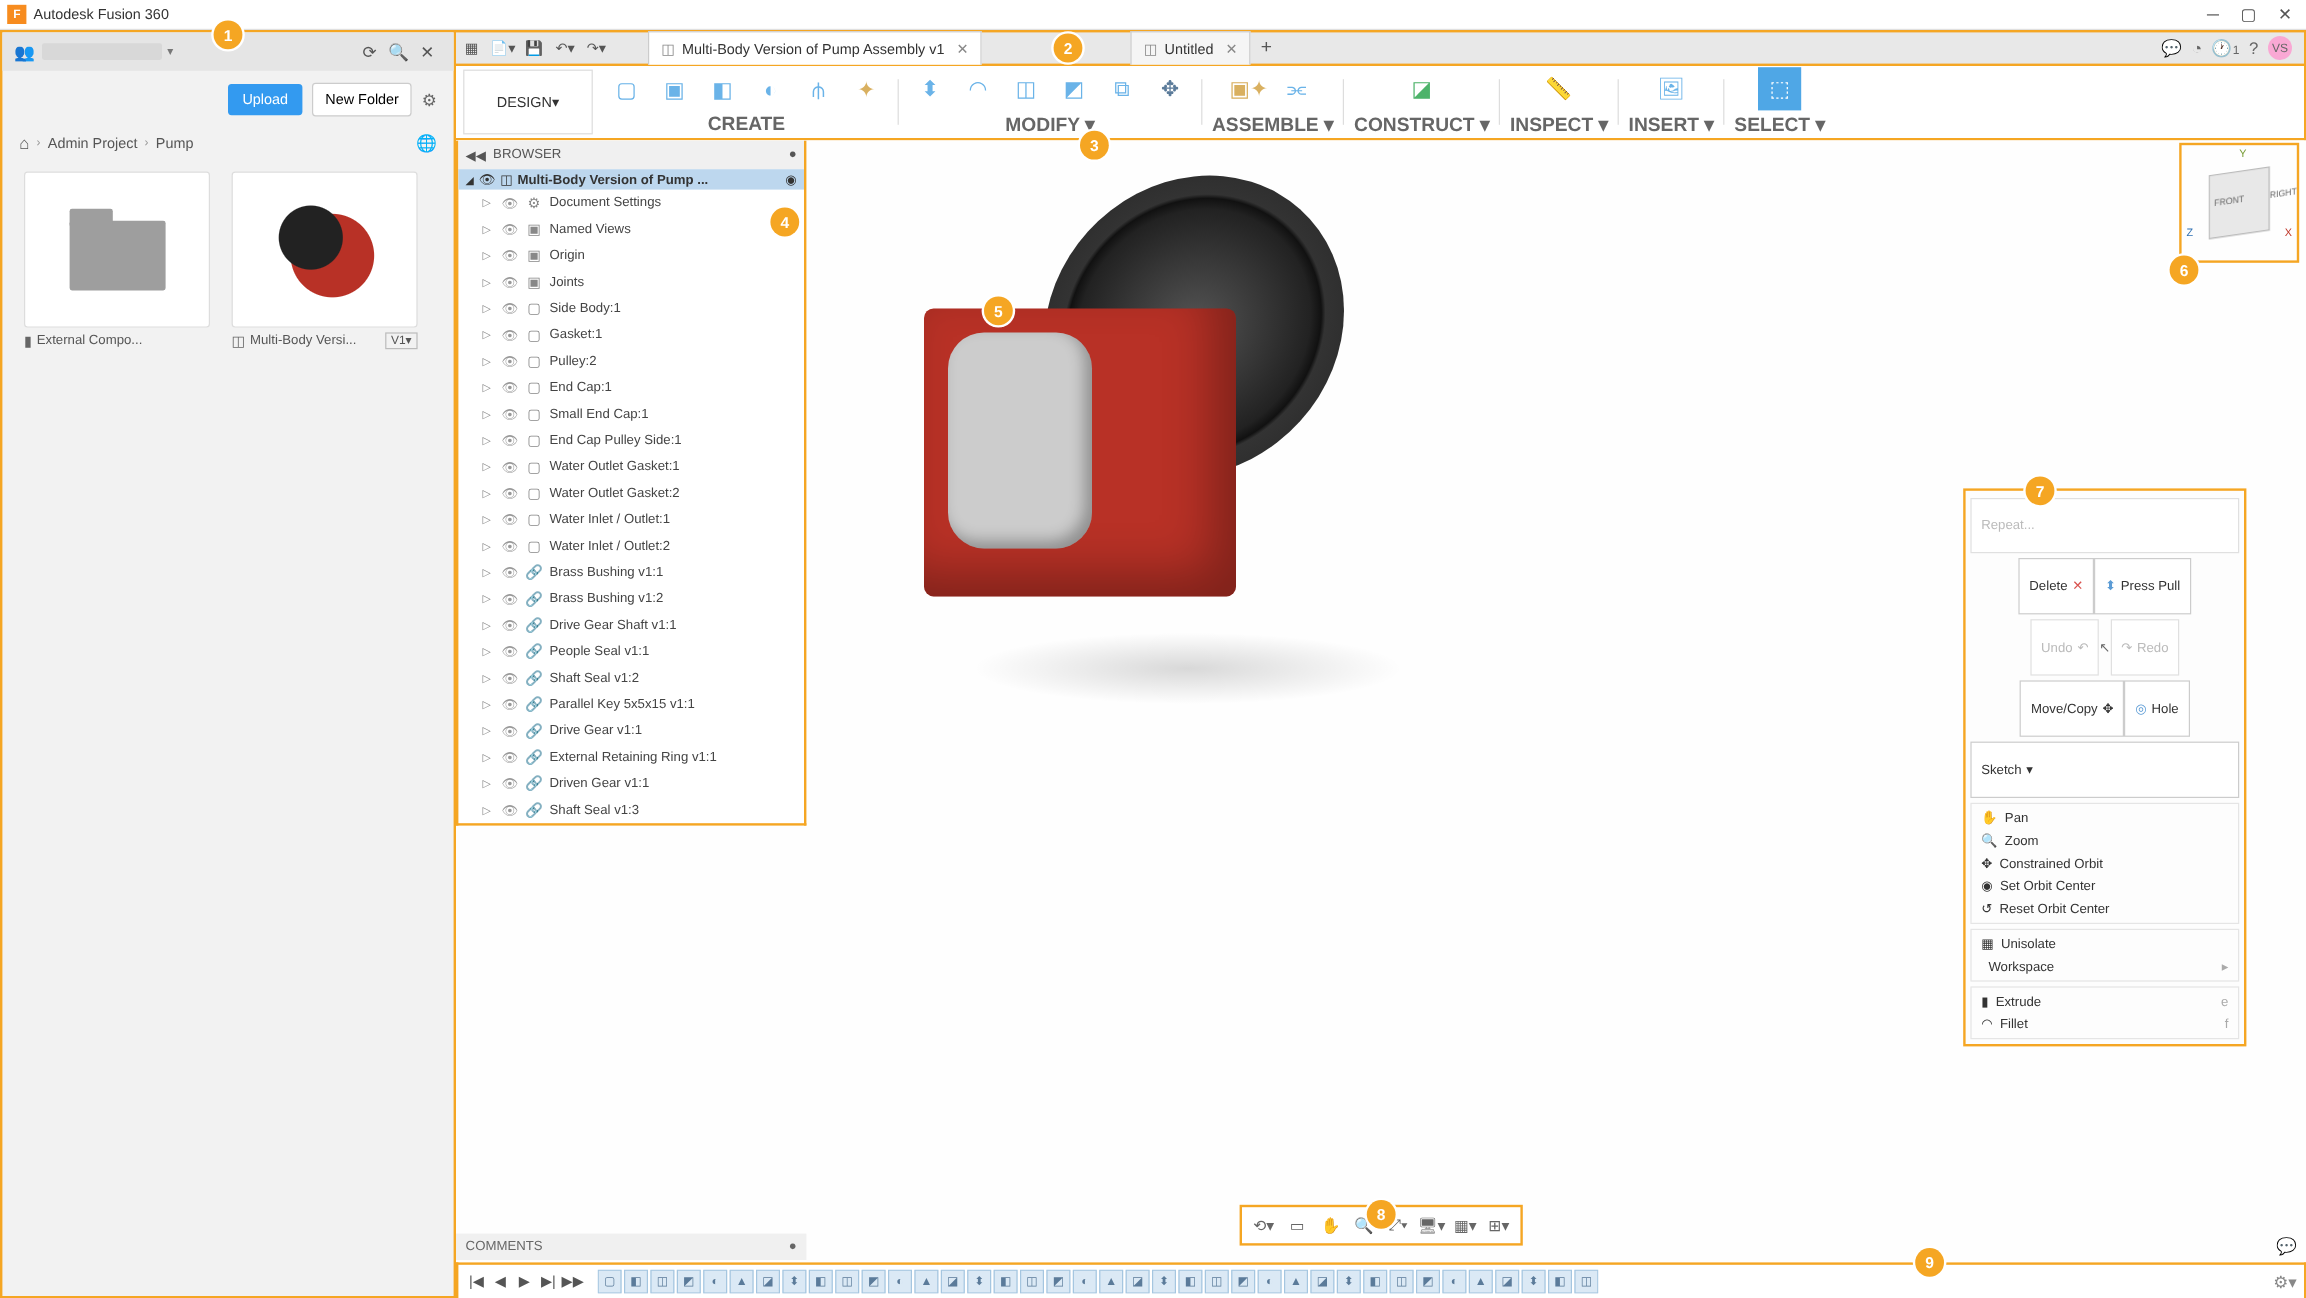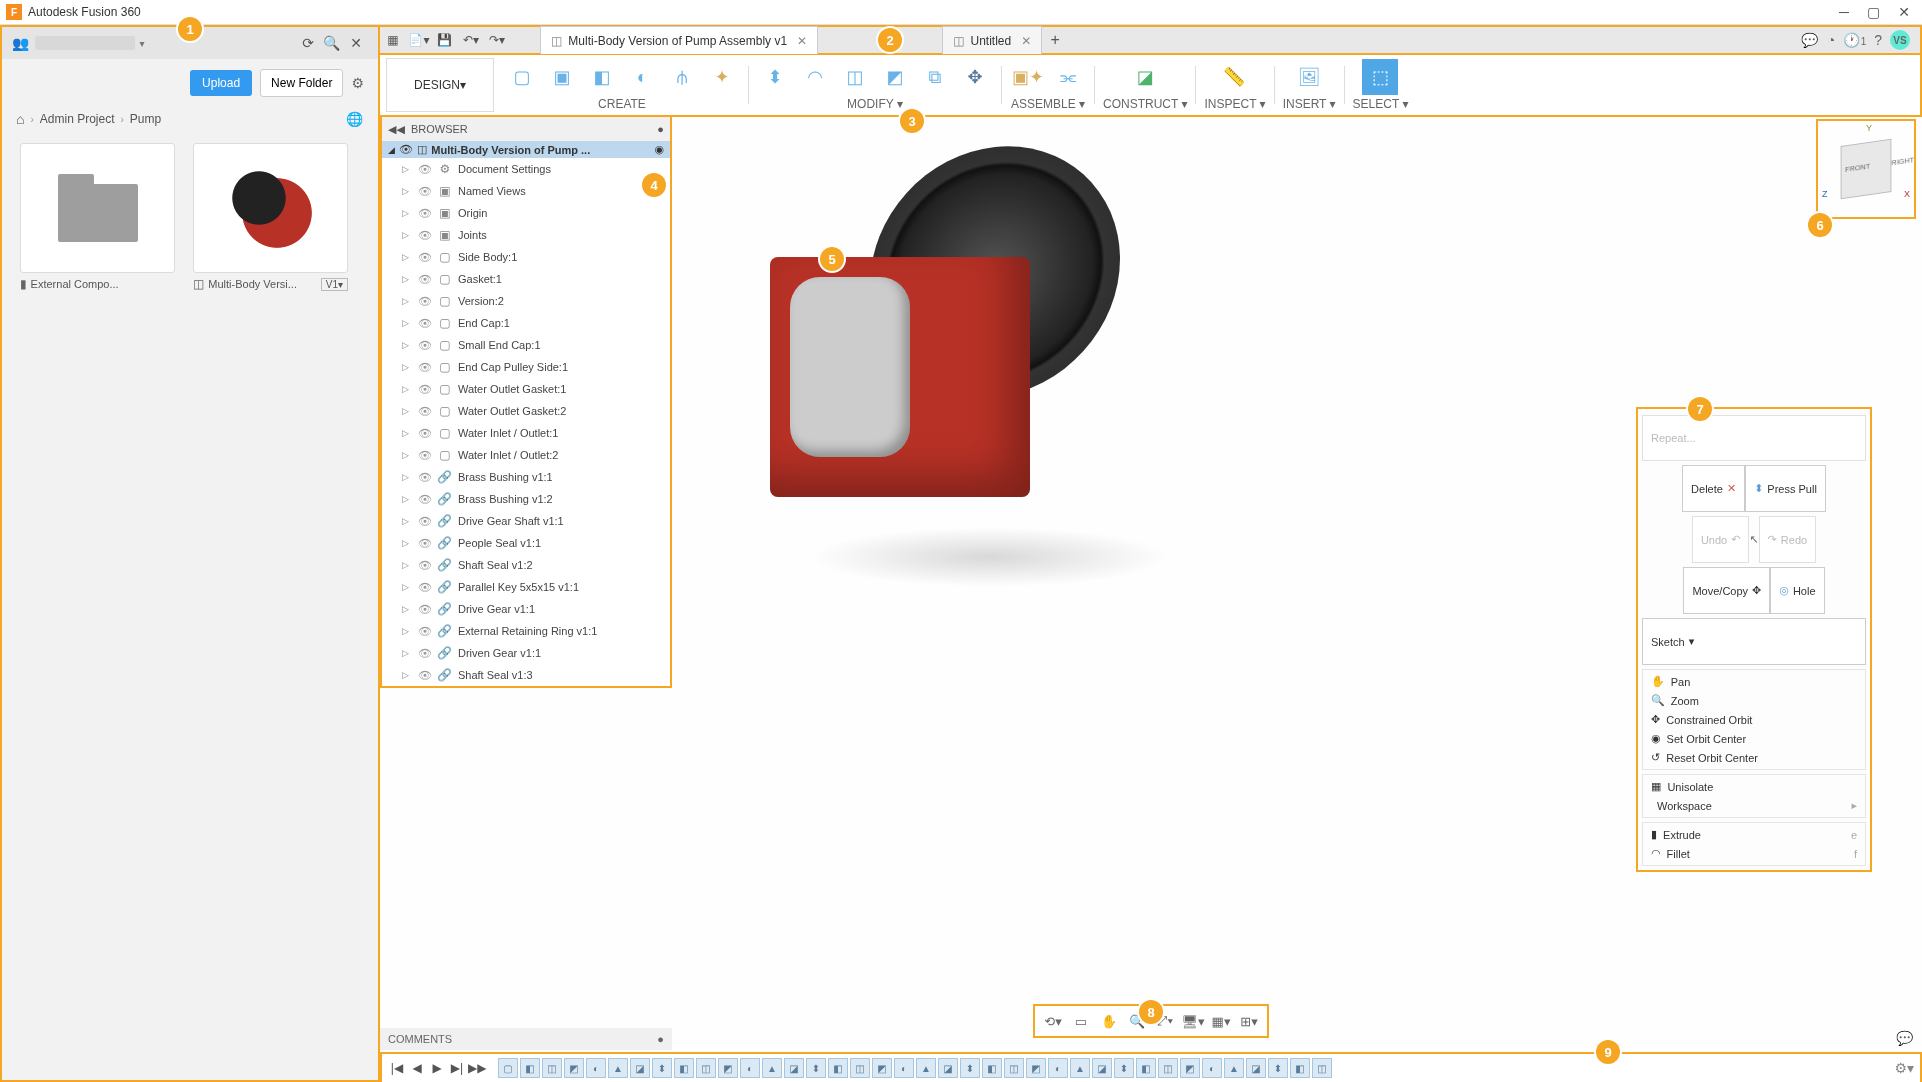--- a/index.html
+++ b/index.html
@@ -49,34 +49,34 @@
 
 .tabs-row { height:30px; background:#e8e8e8; display:flex; align-items:center; border:2px solid #f5a623; border-left:none;}
 .tabs-row .tb-icon { width:26px; text-align:center; color:#555; font-size:12px; cursor:pointer;}
 .doc-tab { display:flex; align-items:center; gap:6px; padding:0 10px; height:28px; background:#f5f5f5; border:1px solid #ccc; border-bottom:none; font-size:12px;}
 .doc-tab.active { background:#fff;}
 .doc-tab .close { color:#888; cursor:pointer; margin-left:4px;}
 .doc-tab .cube { color:#888; font-size:12px;}
 .tabs-spacer { flex:1;}
 .tabs-row .right-icons { display:flex; gap:8px; padding-right:10px; align-items:center;}
 .tabs-row .right-icons .ri { color:#666; font-size:14px; cursor:pointer;}
-.avatar { width:20px; height:20px; border-radius:50%; background:#5eead4; display:flex; align-items:center; justify-content:center; font-size:10px; color:#666;font-weight:bold;}
+.avatar { width:20px; height:20px; border-radius:50%; background:#f9a8d4; display:flex; align-items:center; justify-content:center; font-size:10px; color:#666;}
 
 
 .tb-tabs { height:18px; display:flex; gap:24px; padding-left:130px; font-size:11px; color:#666; align-items:flex-end;}
 .tb-tabs .tab { cursor:pointer; padding-bottom:2px;}
 .tb-tabs .tab.active { color:#1a8cd8; border-bottom:2px solid #1a8cd8; font-weight:600;}
 .toolbar { height:62px; border:2px solid #f5a623; border-top:none; border-left:none; display:flex; align-items:center; padding-left:6px; position:relative;}
 .design-drop { width:108px; height:54px; border:1px solid #ddd; display:flex; align-items:center; justify-content:center; font-size:12px; margin-right:8px; cursor:pointer;}
 .tool-group { display:flex; flex-direction:column; align-items:center; margin:0 2px;}
 .tool-icons { display:flex; gap:4px; align-items:center;}
 .ti { width:36px; height:36px; display:flex; align-items:center; justify-content:center; font-size:18px; color:#6ab3e8; cursor:pointer;}
 .ti.gold { color:#d9b060;}
 .ti.dark { color:#5b7b9a;}
-.group-label { font-size:12px; color:#666; margin-top:2px;}
+.group-label { font-size:16px; color:#666; margin-top:2px;font-weight:bold;}
 .sep { width:1px; height:38px; background:#ddd; margin:0 6px;}
 
 
 .canvas-area { flex:1; position:relative; background:#fefefe; overflow:hidden;}
 .browser { position:absolute; left:0; top:0; width:292px; border:2px solid #f5a623; border-top:none; background:#fff; font-size:12px;}
 .browser-hdr { height:24px; background:#f0f0f0; display:flex; align-items:center; padding:0 6px; color:#555; font-size:11px;}
 .browser-hdr .coll { margin-right:6px;}
 .browser-hdr .dot { margin-left:auto;}
 .browser-root { background:#bdd7ee; display:flex; align-items:center; gap:4px; padding:2px 6px; font-size:11px;}
 .browser-root .radio { margin-left:auto;}
@@ -334,21 +334,21 @@
             <div class="b-row">
               <span class="exp">▷</span>
   <span class="eye">👁</span>
   <span class="ico">▢</span>
   <span class="name">Gasket:1</span>
             </div>
             <div class="b-row">
               <span class="exp">▷</span>
   <span class="eye">👁</span>
   <span class="ico">▢</span>
-  <span class="name">Version:2</span>
+  <span class="name">Pulley:2</span>
             </div>
             <div class="b-row">
               <span class="exp">▷</span>
   <span class="eye">👁</span>
   <span class="ico">▢</span>
   <span class="name">End Cap:1</span>
             </div>
             <div class="b-row">
               <span class="exp">▷</span>
   <span class="eye">👁</span>

